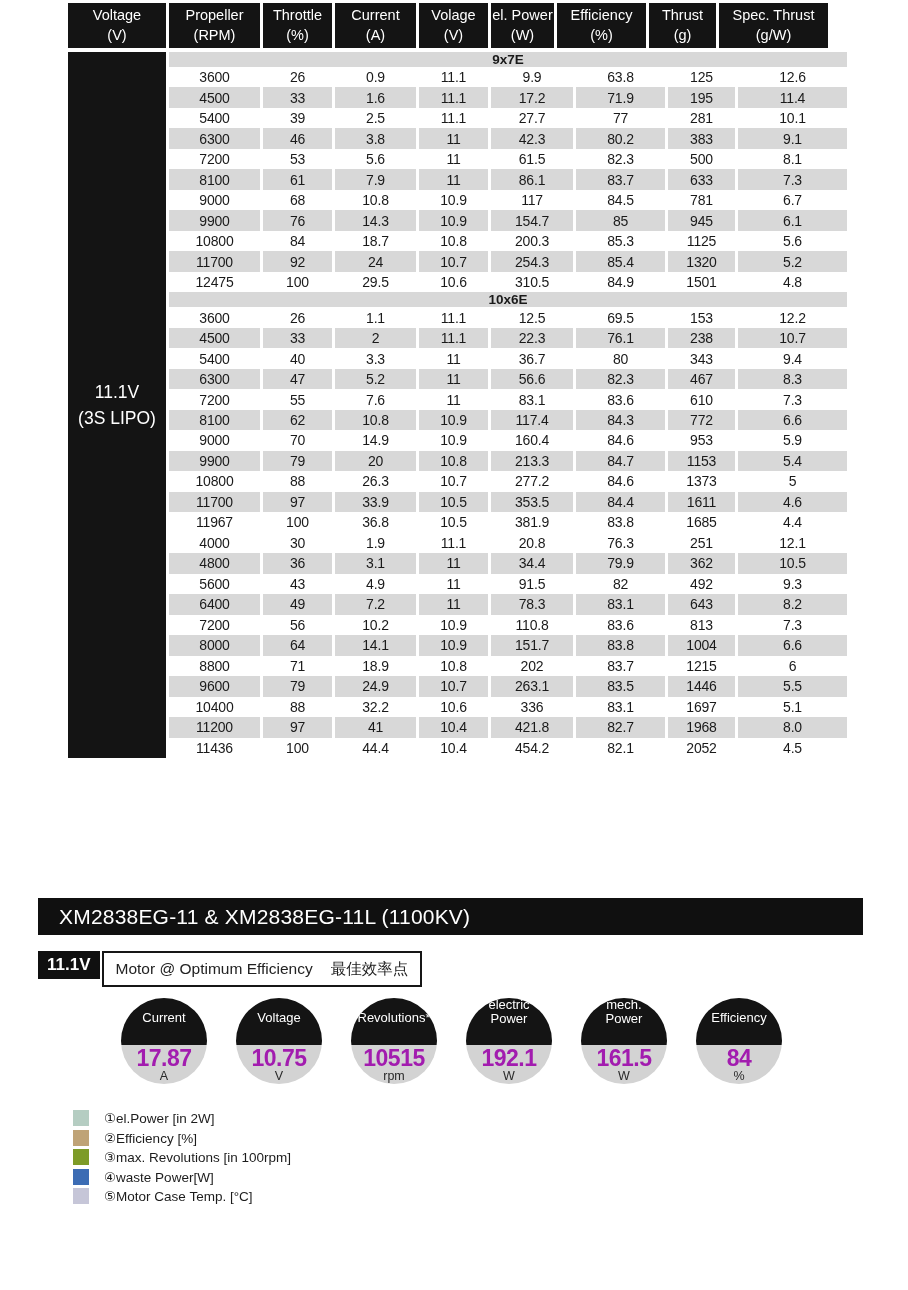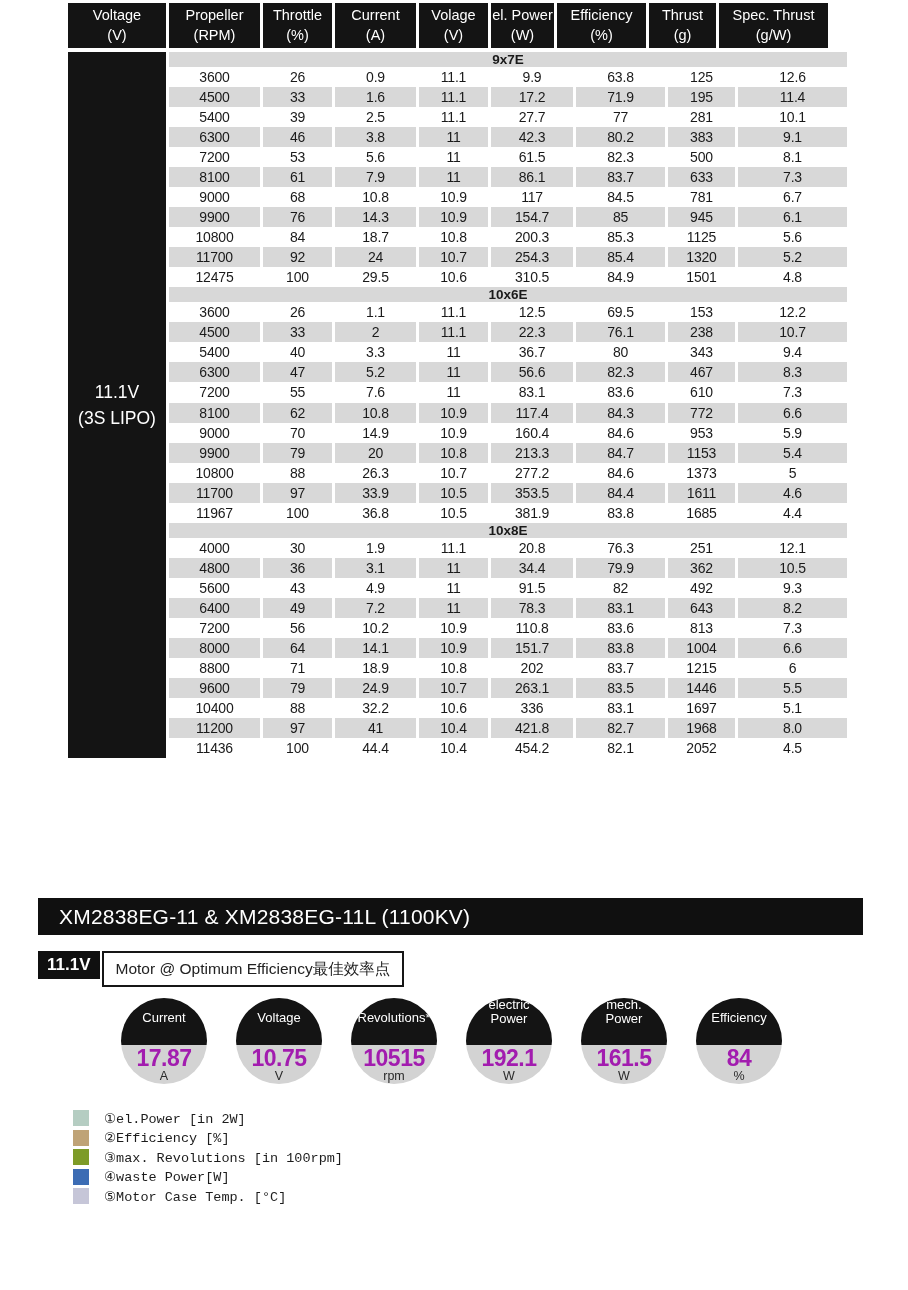--- a/index.html
+++ b/index.html
@@ -56,38 +56,38 @@
     font-size:21px;letter-spacing:0.2px;
   }
   
   .opt{position:absolute;left:38px;top:951px;height:28px;display:flex;align-items:stretch;}
   .opt-v{
     background:#101010;color:#fff;font-weight:bold;font-size:17px;
     display:flex;align-items:center;padding:0 9px;
   }
   .opt-label{
     box-sizing:border-box;border:2px solid #161616;background:#fff;margin-left:2px;
-    display:flex;align-items:center;padding:16px 12px;
+    display:flex;align-items:center;padding:16px 12px;gap:18px;
   }
   .opt-label .en{font-size:15.5px;color:#222;}
   .opt-label .cn{font-size:15.5px;color:#222;}
   
   .gauges{position:absolute;left:121px;top:998px;display:flex;gap:29px;}
   .gauge{width:86px;height:86px;border-radius:50%;overflow:hidden;display:flex;flex-direction:column;}
   .g-top{
     height:40px;background:#141414;color:#fff;font-size:13px;line-height:1.05;
     display:flex;align-items:flex-end;justify-content:center;text-align:center;
     padding-bottom:20px;white-space:pre-line;
   }
   .g-bottom{flex:1;background:#d3d3d3;display:flex;flex-direction:column;align-items:center;}
   .g-value{color:#a21caf;font-weight:bold;font-size:23px;line-height:1.05;margin-top:1px;letter-spacing:-0.5px;}
   .g-unit{font-size:12.5px;color:#2a2a2a;line-height:1.1;}
   
   .legend{position:absolute;left:73px;top:1110px;display:flex;flex-direction:column;gap:3.5px;}
-  .leg-row{display:flex;align-items:center;height:16px;font-family:Liberation Mono, monospace;}
+  .leg-row{display:flex;align-items:center;height:16px;}
   .leg-swatch{width:16px;height:16px;margin-right:15px;flex:none;}
   .leg-text{font-size:13.5px;color:#1c1c1c;white-space:nowrap;}
 </style>
 </head>
 <body>
 
 <div class="sheet">
 
   <div class="thead">
       <div class="th">
@@ -349,21 +349,20 @@
         <div class="data-row">
           <div class="cell">11967</div>
           <div class="cell">100</div>
           <div class="cell">36.8</div>
           <div class="cell">10.5</div>
           <div class="cell">381.9</div>
           <div class="cell">83.8</div>
           <div class="cell">1685</div>
           <div class="cell">4.4</div>
         </div>
-        <div class="sec-row">10x8E</div>
         <div class="data-row">
           <div class="cell">4000</div>
           <div class="cell">30</div>
           <div class="cell">1.9</div>
           <div class="cell">11.1</div>
           <div class="cell">20.8</div>
           <div class="cell">76.3</div>
           <div class="cell">251</div>
           <div class="cell">12.1</div>
         </div>

